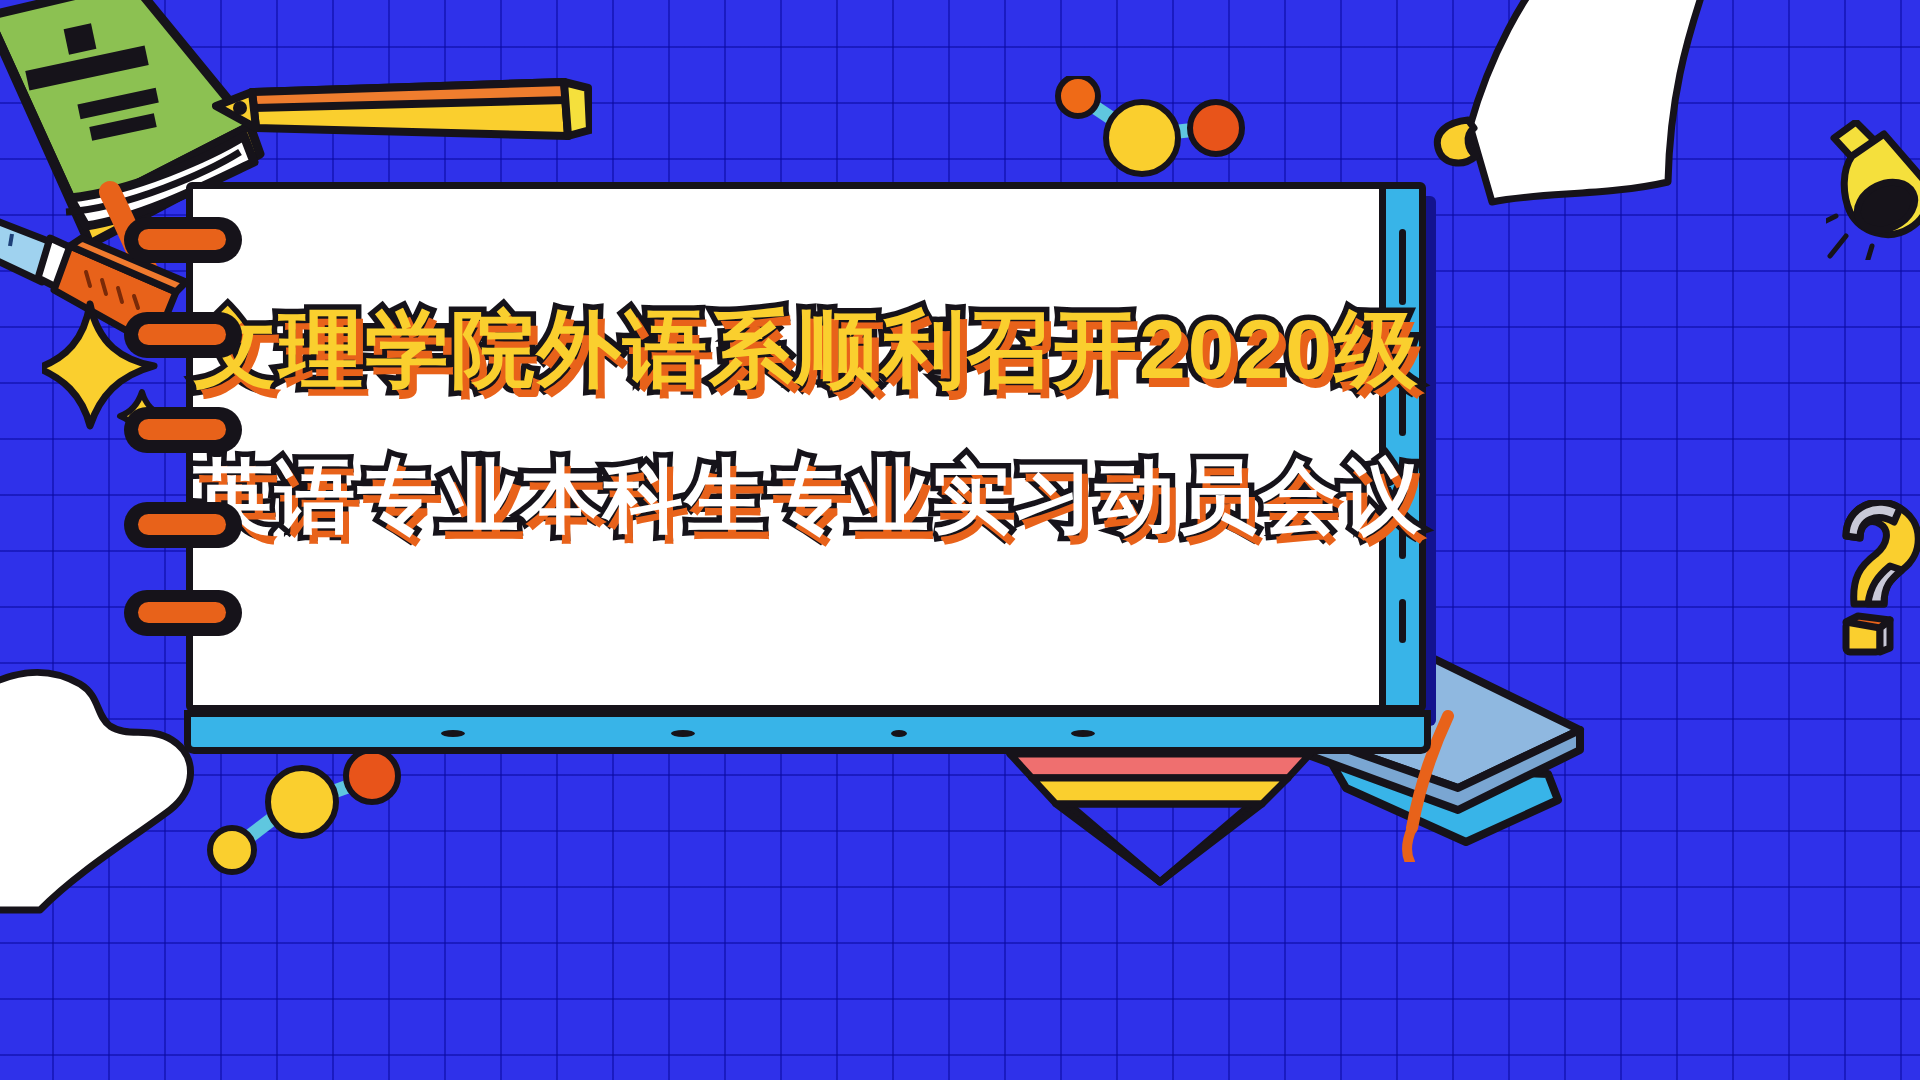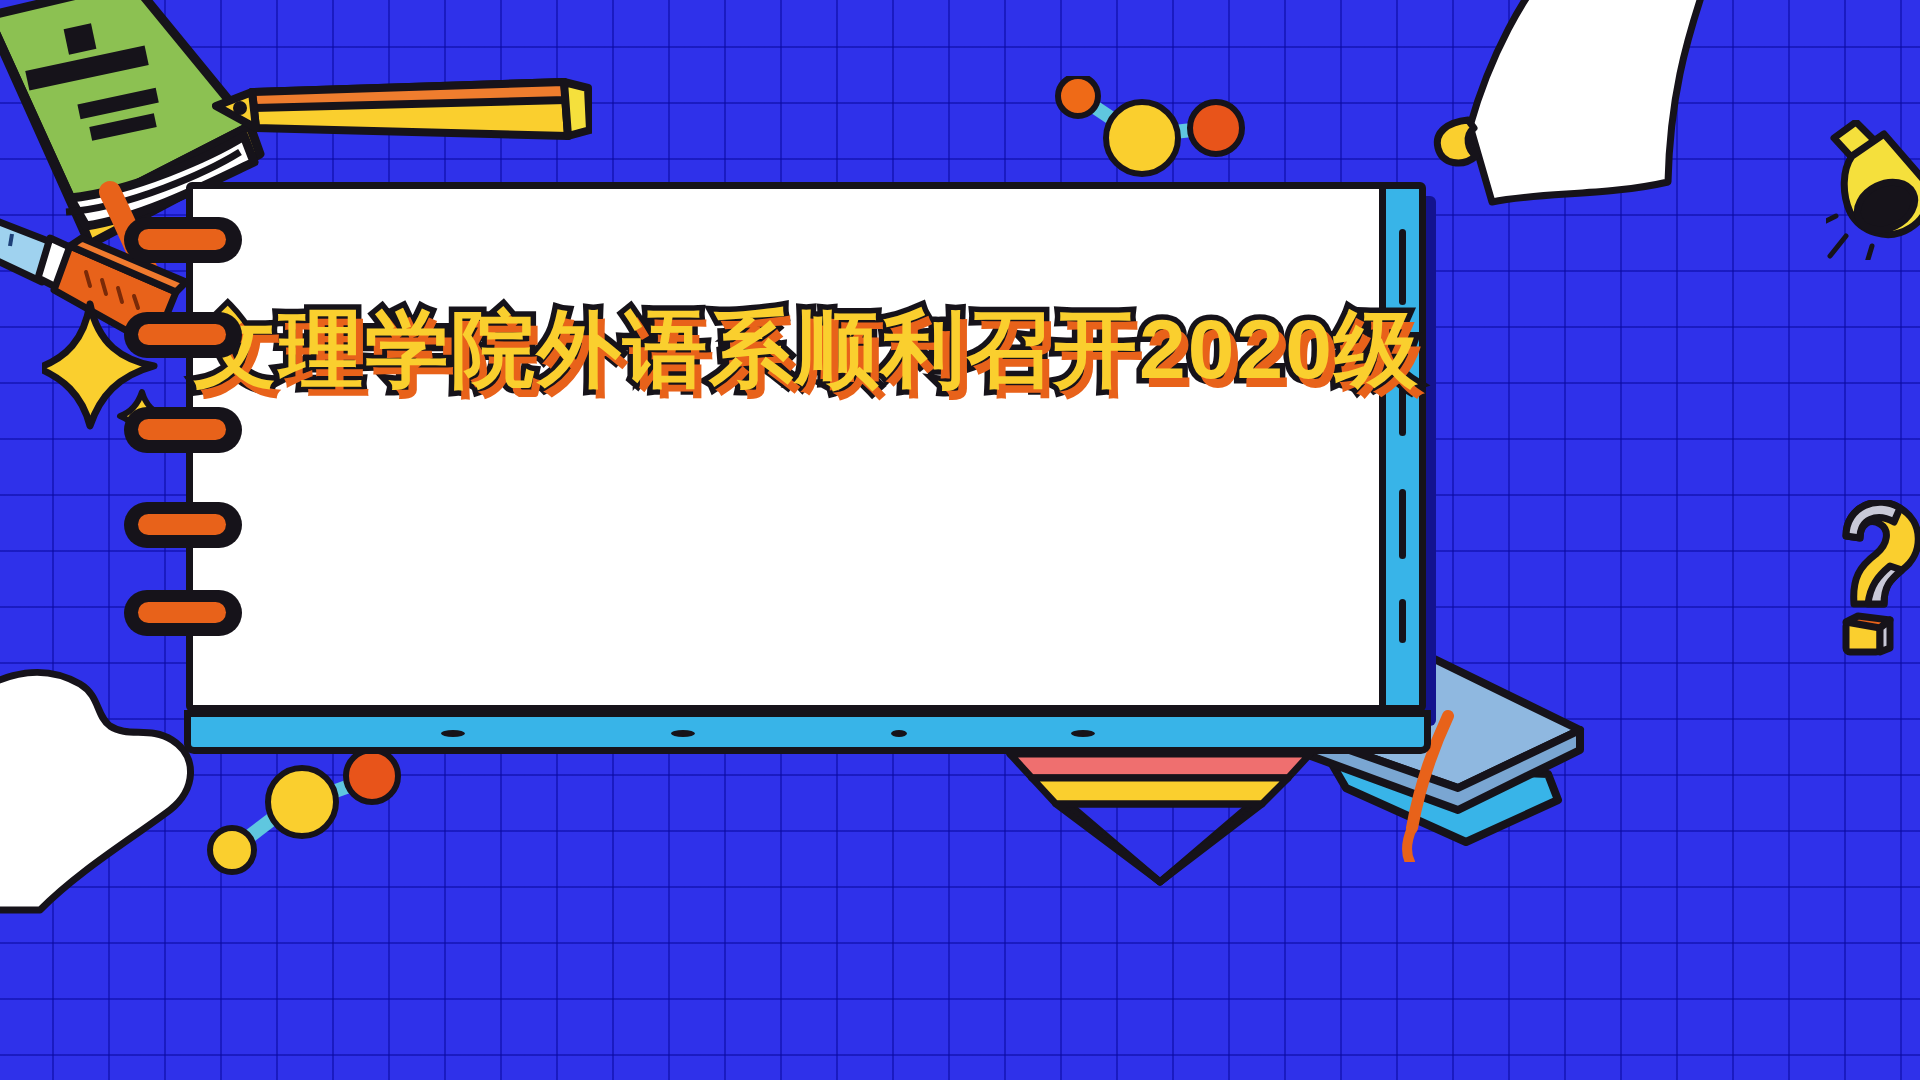--- a/index.html
+++ b/index.html
@@ -268,20 +268,21 @@
   <div class="nb-page">
     <div class="nb-spine">
       <i></i>
         <i></i>
         <i></i>
         <i></i>
     </div>
 
     <div id="title-block">
       <div class="line" id="title-line-1">文理学院外语系顺利召开2020级</div>
+      <div class="line" id="title-line-2">英语专业本科生专业实习动员会议</div>
     </div>
   </div>
 
   <div class="nb-base">
     <b></b>
       <b></b>
       <b></b>
       <b></b>
   </div>
 

